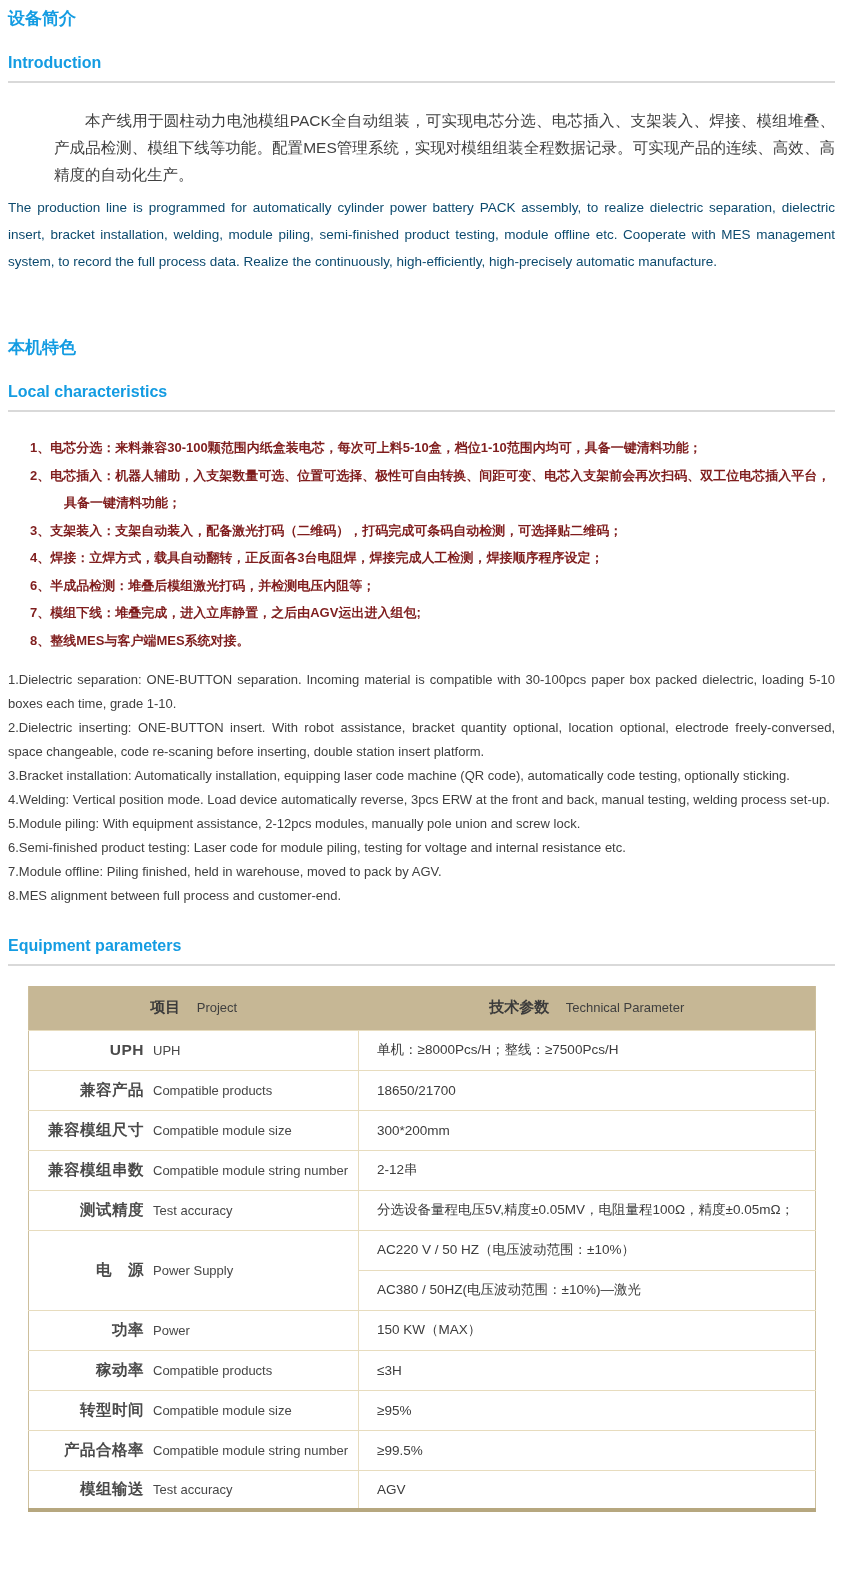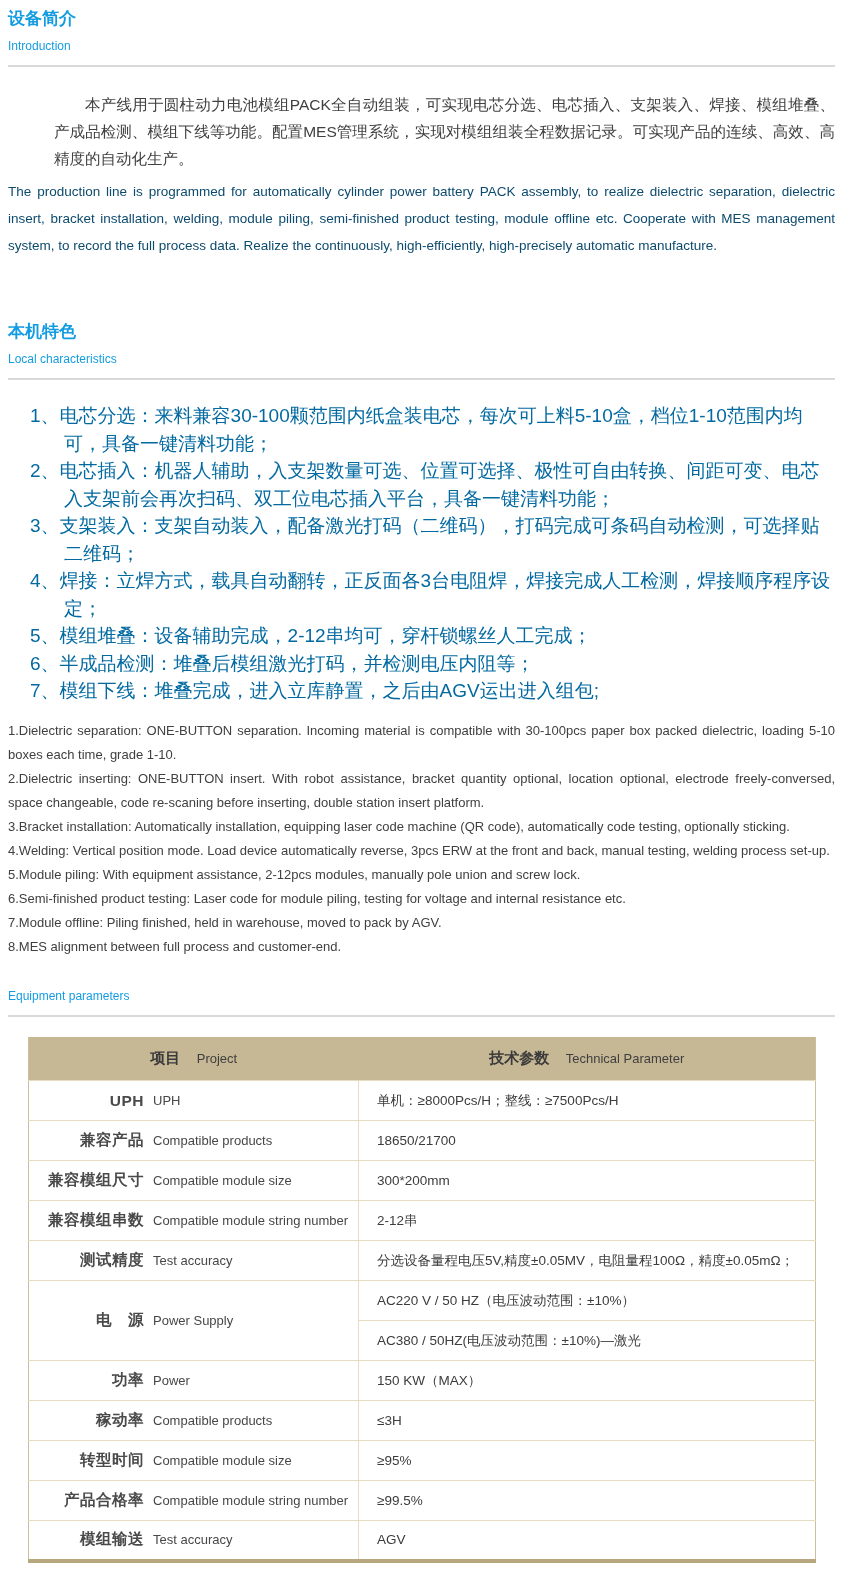--- a/index.html
+++ b/index.html
@@ -14,35 +14,35 @@
   *{margin:0;padding:0;box-sizing:border-box;}
   html,body{background:#ffffff;}
   body{
     width:843px;height:1593px;
     font-family:"Liberation Sans","DejaVu Sans",sans-serif;
     color:var(--text);
     overflow:hidden;
   }
   .page{padding:8px 8px 0 8px;width:843px;}
   .sec-title-zh{color:var(--accent);font-size:17px;font-weight:bold;line-height:22px;}
-  .sec-title-en{color:var(--accent);font-size:12px;font-weight:normal;line-height:19px;margin-top:7px;}
+  .sec-title-en{color:var(--accent);font-size:16px;font-weight:bold;line-height:19px;margin-top:23px;}
   .sec-rule{border:none;border-top:2px solid var(--rule);margin-top:9px;}
   .para-zh{
     margin-top:24px;font-size:15.5px;line-height:27px;
     text-indent:2em;text-align:justify;color:#404040;margin-left:46px;
   }
   .para-en{
     margin-top:6px;font-size:13.5px;line-height:27px;
     text-align:justify;color:#0c4a6e;
   }
   .features{margin-top:62px;}
   .feat-list-zh{margin-top:22px;margin-left:22px;}
   .feat-zh-item{
-    font-size:19px;line-height:27.5px;color:#0369a1;
-    padding-left:34px;text-indent:-34px;
+    font-size:13px;line-height:27.5px;color:#7f1d1d;
+    padding-left:34px;text-indent:-34px;font-weight:bold;
   }
   .feat-list-en{margin-top:14px;}
   .feat-en-item{font-size:13px;line-height:24px;color:#404040;text-align:justify;}
   .params{margin-top:28px;}
   .param-table{
     margin:20px 0 0 20px;width:788px;
     border-collapse:collapse;table-layout:fixed;
     border-left:1px solid var(--tbl-outer);
     border-right:1px solid var(--tbl-outer);
     border-bottom:4px solid var(--tbl-bottom);
@@ -80,23 +80,23 @@
 
   <section class="features">
     <h1 class="sec-title-zh">本机特色</h1>
     <h2 class="sec-title-en">Local characteristics</h2>
     <hr class="sec-rule">
     <div class="feat-list-zh">
         <div class="feat-zh-item">1、电芯分选：来料兼容30-100颗范围内纸盒装电芯，每次可上料5-10盒，档位1-10范围内均可，具备一键清料功能；</div>
         <div class="feat-zh-item">2、电芯插入：机器人辅助，入支架数量可选、位置可选择、极性可自由转换、间距可变、电芯入支架前会再次扫码、双工位电芯插入平台，具备一键清料功能；</div>
         <div class="feat-zh-item">3、支架装入：支架自动装入，配备激光打码（二维码），打码完成可条码自动检测，可选择贴二维码；</div>
         <div class="feat-zh-item">4、焊接：立焊方式，载具自动翻转，正反面各3台电阻焊，焊接完成人工检测，焊接顺序程序设定；</div>
-        <div class="feat-zh-item">5、模组堆叠：设备辅助完成，2-12串均可，穿杆锁螺丝人工完成；</div>
         <div class="feat-zh-item">6、半成品检测：堆叠后模组激光打码，并检测电压内阻等；</div>
         <div class="feat-zh-item">7、模组下线：堆叠完成，进入立库静置，之后由AGV运出进入组包;</div>
+        <div class="feat-zh-item">8、整线MES与客户端MES系统对接。</div>
       </div>
     <div class="feat-list-en">
         <div class="feat-en-item">1.Dielectric separation: ONE-BUTTON separation. Incoming material is compatible with 30-100pcs paper box packed dielectric, loading 5-10 boxes each time, grade 1-10.</div>
         <div class="feat-en-item">2.Dielectric inserting: ONE-BUTTON insert. With robot assistance, bracket quantity optional, location optional, electrode freely-conversed, space changeable, code re-scaning before inserting, double station insert platform.</div>
         <div class="feat-en-item">3.Bracket installation: Automatically installation, equipping laser code machine (QR code), automatically code testing, optionally sticking.</div>
         <div class="feat-en-item">4.Welding: Vertical position mode. Load device automatically reverse, 3pcs ERW at the front and back, manual testing, welding process set-up.</div>
         <div class="feat-en-item">5.Module piling: With equipment assistance, 2-12pcs modules, manually pole union and screw lock.</div>
         <div class="feat-en-item">6.Semi-finished product testing: Laser code for module piling, testing for voltage and internal resistance etc.</div>
         <div class="feat-en-item">7.Module offline: Piling finished, held in warehouse, moved to pack by AGV.</div>
         <div class="feat-en-item">8.MES alignment between full process and customer-end.</div>

